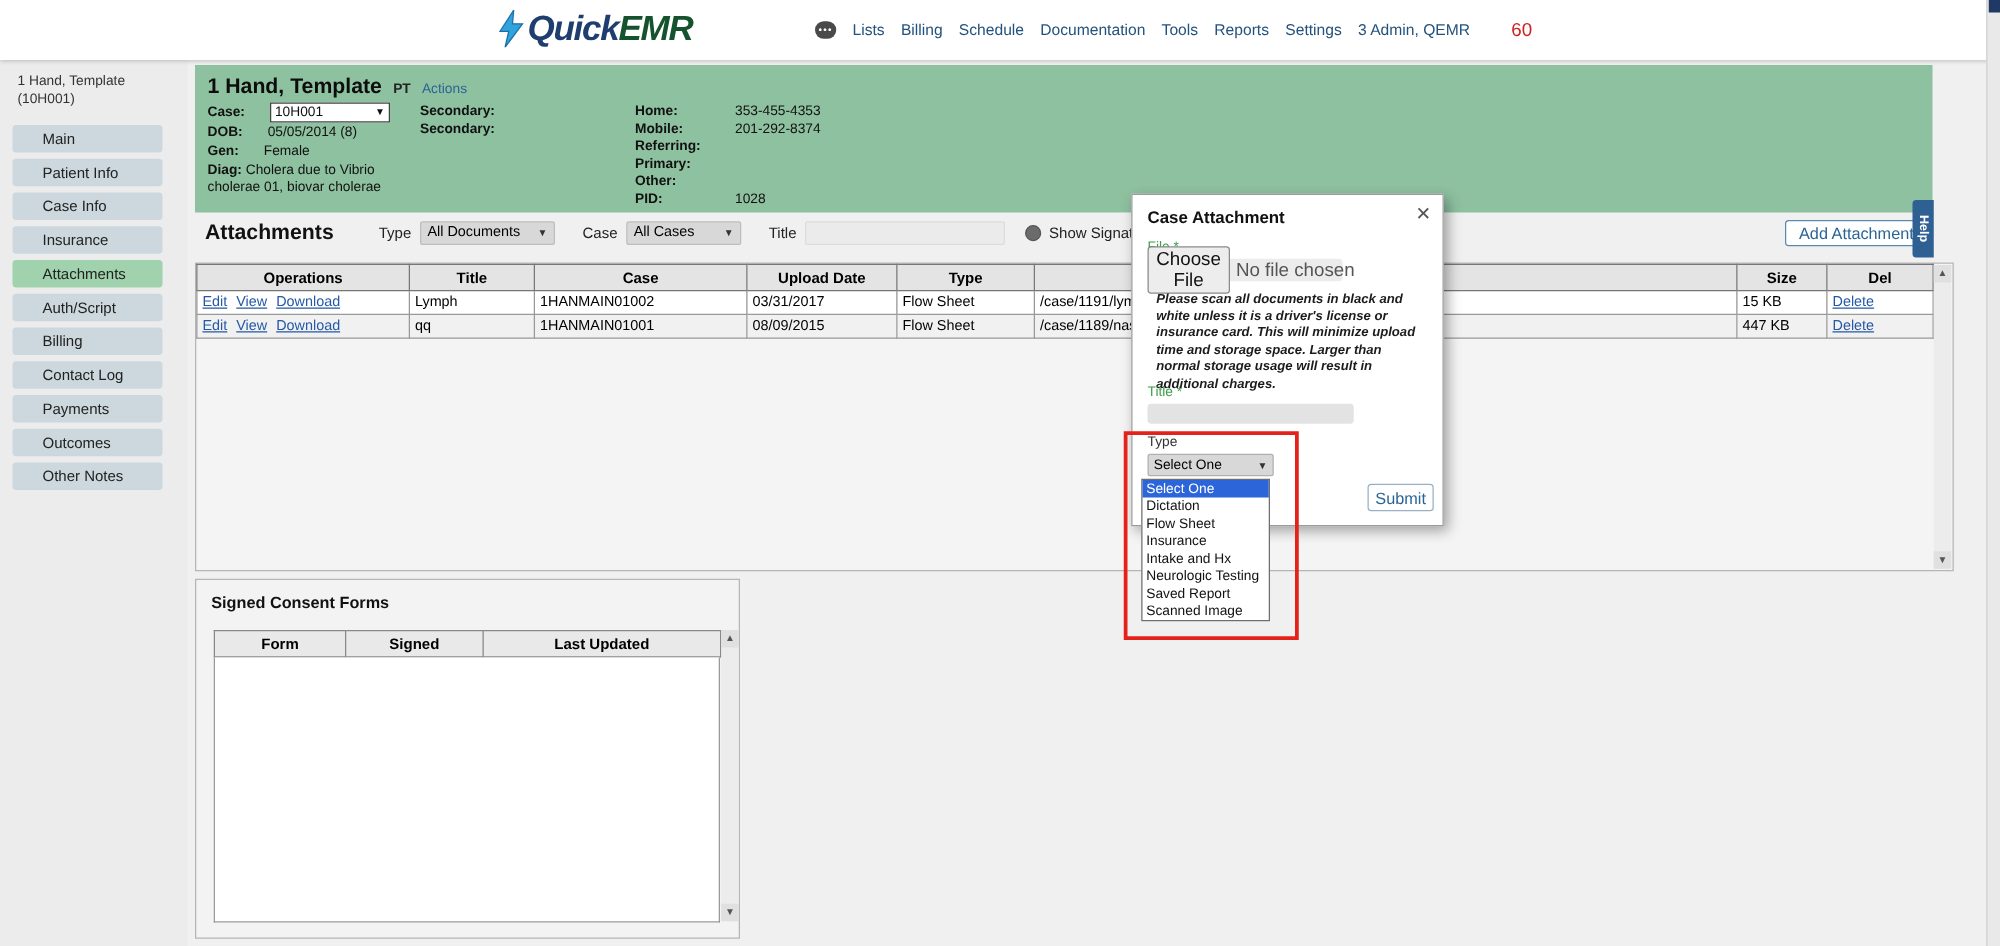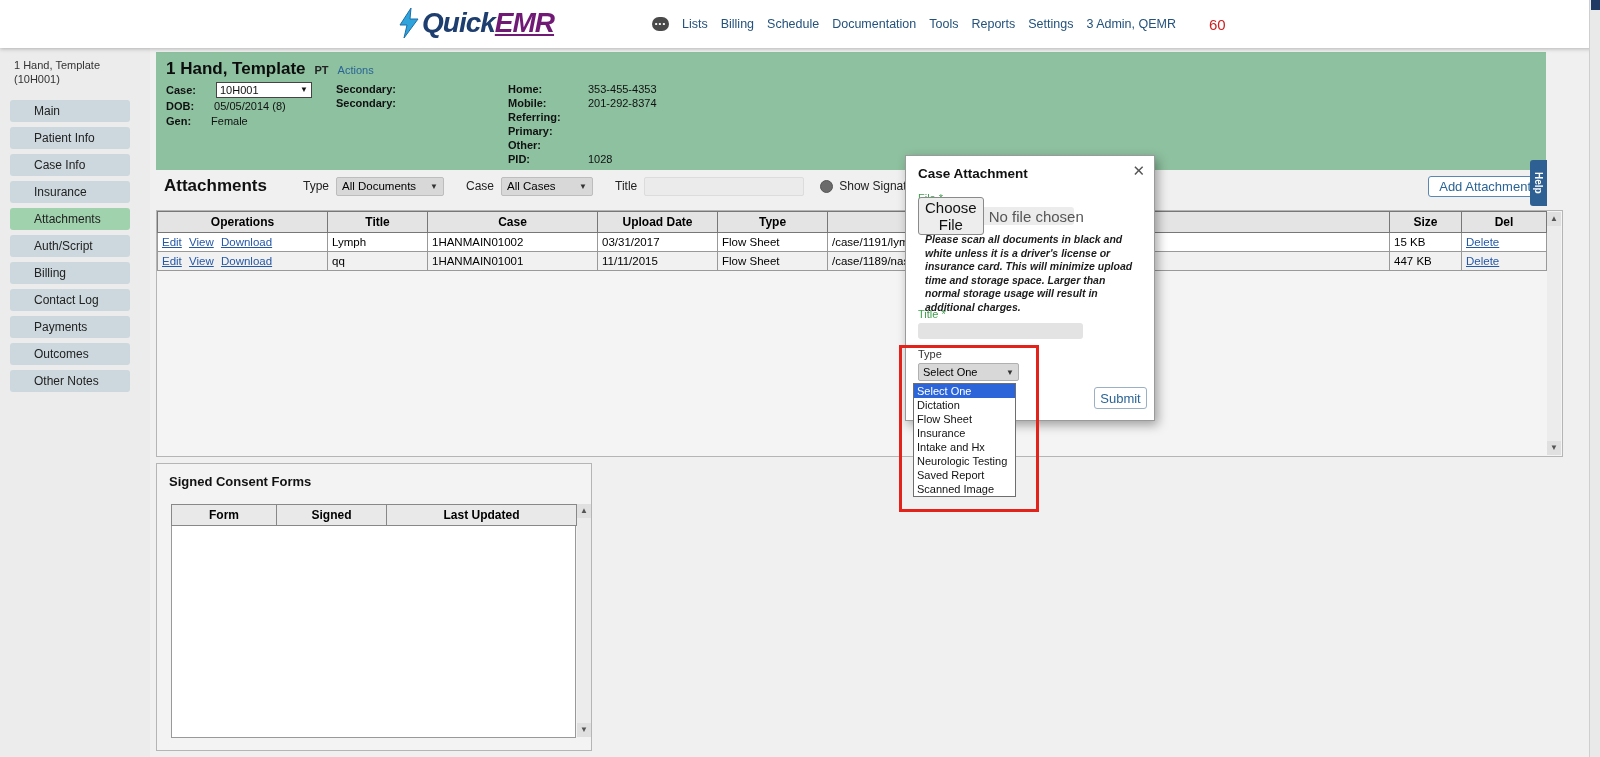--- a/index.html
+++ b/index.html
@@ -5,21 +5,21 @@
   * { margin:0; padding:0; box-sizing:border-box; }
   body { font-family:"Liberation Sans", sans-serif; background:#d8d8d8; }
   .page { position:relative; width:1600px; height:757px; background:#f0f0f0; overflow:hidden; }
 
   
   .topbar { position:absolute; top:0; left:0; width:1600px; height:48px; background:#ffffff;
             box-shadow:0 1px 4px rgba(0,0,0,.25); z-index:5; }
   .logo { position:absolute; left:398px; top:7px; display:flex; align-items:center; gap:2px; }
   .logo-text { font-size:28px; font-weight:bold; font-style:italic; letter-spacing:-1px; }
   .logo-quick { color:#1d3e6e; }
-  .logo-emr { color:#701a75;text-decoration:underline; }
+  .logo-emr { color:#14532d; }
   .topnav { position:absolute; left:652px; top:0; height:48px; display:flex; align-items:center; gap:13px; }
   .topnav a { color:#23527c; font-size:12.5px; text-decoration:none; cursor:pointer; white-space:nowrap; }
   .chat-icon { width:17px; height:14px; background:#4a4a4a; border-radius:8px; display:flex;
                align-items:center; justify-content:center; cursor:pointer; }
   .chat-icon span { color:#fff; font-size:8px; line-height:8px; letter-spacing:1px; }
   .badge { color:#cc2222; font-size:15px; margin-left:20px; cursor:pointer; }
 
   
   .sidebar { position:absolute; top:48px; left:0; width:150px; height:709px; background:#ececec; padding:10px 10px; }
   .sidebar-patient { font-size:11px; color:#333; line-height:14px; margin-bottom:14px; padding-left:4px; }
@@ -190,20 +190,21 @@
         </span>
       </div>
       <div class="ph-row">
           <b>DOB:</b>
           <span>05/05/2014 (8)</span>
         </div>
       <div class="ph-row">
           <b>Gen:</b>
           <span>Female</span>
         </div>
+      <div><b>Diag:</b> <span>Cholera due to Vibrio cholerae 01, biovar cholerae</span></div>
     </div>
     <div class="ph-col2">
       <div><b>Secondary:</b></div>
       <div><b>Secondary:</b></div>
     </div>
     <div class="ph-col3">
       <div><span class="lbl">Home:</span><span>353-455-4353</span></div>
       <div><span class="lbl">Mobile:</span><span>201-292-8374</span></div>
       <div><span class="lbl">Referring:</span></div>
       <div><span class="lbl">Primary:</span></div>
@@ -271,21 +272,21 @@
           <td><a class="lnk">Delete</a></td>
         </tr>
         <tr class="alt">
           <td>
             <a class="lnk">Edit</a>
             <a class="lnk">View</a>
             <a class="lnk">Download</a>
           </td>
           <td>qq</td>
           <td>1HANMAIN01001</td>
-          <td>11/11/2015</td>
+          <td>08/09/2015</td>
           <td>Flow Sheet</td>
           <td>/case/1189/nas</td>
           <td>447 KB</td>
           <td><a class="lnk">Delete</a></td>
         </tr>
       </tbody>
     </table>
     <div class="vscroll">
       <div class="up">▲</div>
       <div class="down">▼</div>

